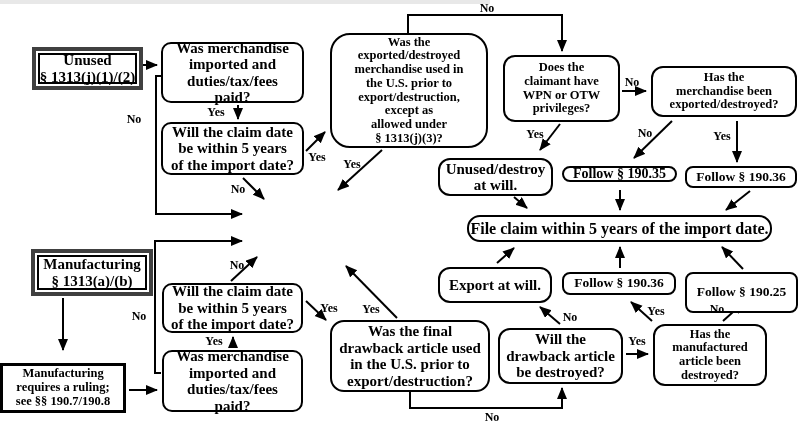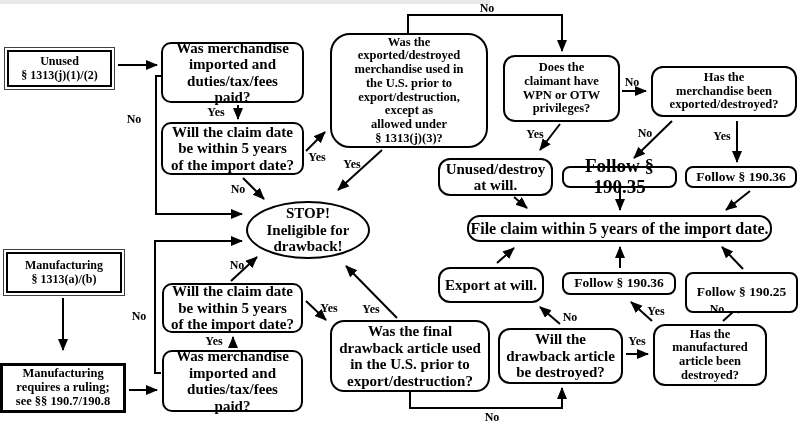--- a/index.html
+++ b/index.html
@@ -10,22 +10,22 @@
   svg.edges{position:absolute;left:0;top:0;width:800px;height:426px;}
   svg.edges line, svg.edges polyline{stroke:#000;stroke-width:2;fill:none;}
   .node{
     position:absolute;display:flex;align-items:center;justify-content:center;
     text-align:center;background:#fff;border:2px solid #000;border-radius:10px;
     line-height:1.1;font-size:15px;box-sizing:border-box;z-index:2;
   }
   .node .lbl{white-space:pre-line;display:block;padding:0 1px;}
   .dbox{
     position:absolute;display:flex;align-items:center;justify-content:center;
-    text-align:center;background:#fff;border:1px solid #404040;box-sizing:border-box;
-    line-height:1.12;font-size:12px;z-index:2;
+    text-align:center;background:#fff;border:4px solid #404040;box-sizing:border-box;
+    line-height:1.12;font-size:15px;z-index:2;margin-left:28px;
   }
   .dbox::after{content:"";position:absolute;inset:2px;border:2px solid #000;pointer-events:none;}
   .rectbox{border-radius:0;border-width:3px;}
   .ellipse{border-radius:50%;}
   .elabel{
     position:absolute;transform:translate(-50%,-50%);font-size:12px;line-height:1;
     z-index:3;background:transparent;
   }
   .artifact{position:absolute;background:#d8d8d8;opacity:.6;z-index:1;}
 </style>
@@ -111,35 +111,30 @@
   </div>
   <div class="node" style="left:651px;top:66px;width:146px;height:51px;font-size:12.5px;border-radius:12px;">
     <span class="lbl">Has the
 merchandise been
 exported/destroyed?</span>
   </div>
   <div class="node" style="left:438px;top:158px;width:115px;height:38px;border-radius:12px;">
     <span class="lbl">Unused/destroy
 at will.</span>
   </div>
-  <div class="node" style="left:562px;top:166px;width:115px;height:22px;border-radius:8px;font-size:19px;">
+  <div class="node" style="left:562px;top:166px;width:115px;height:16px;border-radius:8px;font-size:14px;">
     <span class="lbl">Follow § 190.35</span>
   </div>
   <div class="node" style="left:685px;top:166px;width:112px;height:22px;border-radius:8px;font-size:13.5px;">
     <span class="lbl">Follow § 190.36</span>
   </div>
   <div class="node" style="left:467px;top:215px;width:305px;height:27px;border-radius:13px;font-size:16px;">
     <span class="lbl">File claim within 5 years of the import date.</span>
   </div>
-  <div class="node ellipse" style="left:246px;top:201px;width:124px;height:58px;">
-    <span class="lbl">STOP!
-Ineligible for
-drawback!</span>
-  </div>
-  <div class="node" style="left:438px;top:267px;width:106px;height:36px;border-radius:12px;">
+  <div class="node" style="left:438px;top:267px;width:114px;height:36px;border-radius:12px;">
     <span class="lbl">Export at will.</span>
   </div>
   <div class="node" style="left:562px;top:272px;width:114px;height:23px;border-radius:8px;font-size:13.5px;">
     <span class="lbl">Follow § 190.36</span>
   </div>
   <div class="node" style="left:685px;top:272px;width:113px;height:41px;border-radius:8px;font-size:13.5px;">
     <span class="lbl">Follow § 190.25</span>
   </div>
   <div class="node" style="left:162px;top:283px;width:141px;height:50px;">
     <span class="lbl">Will the claim date

